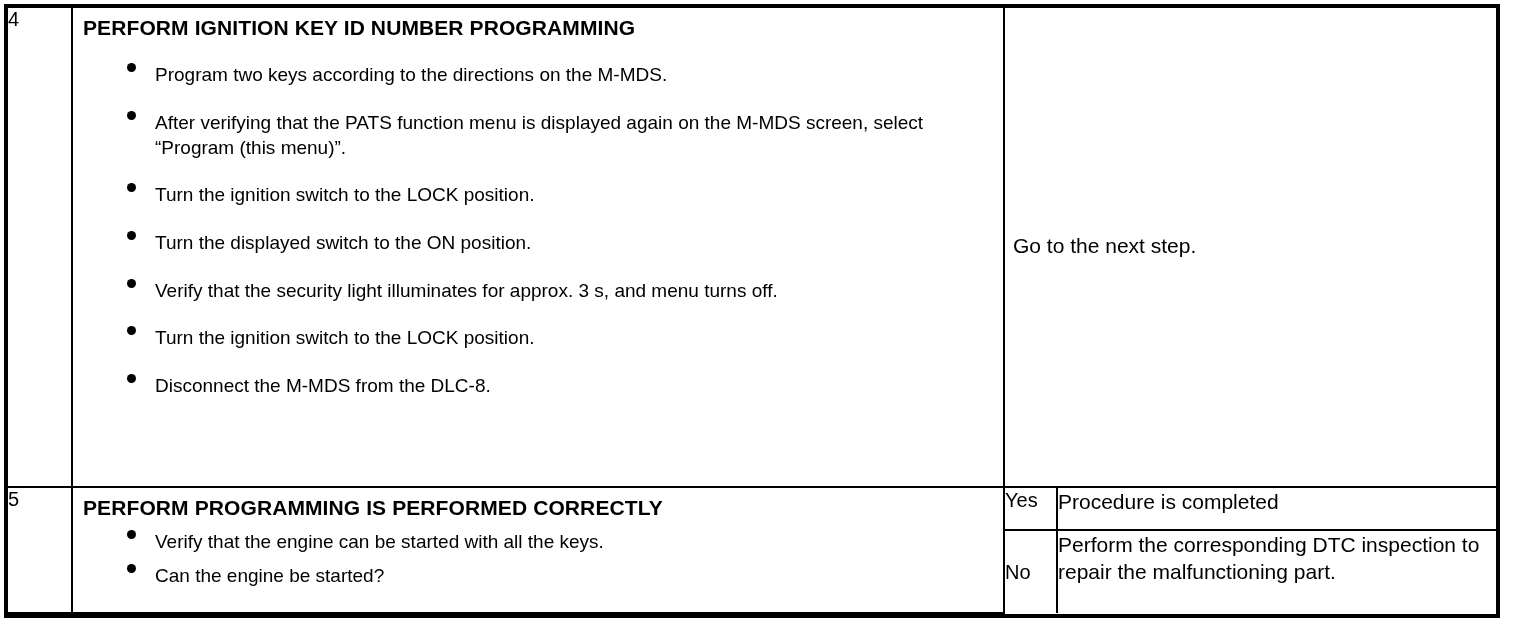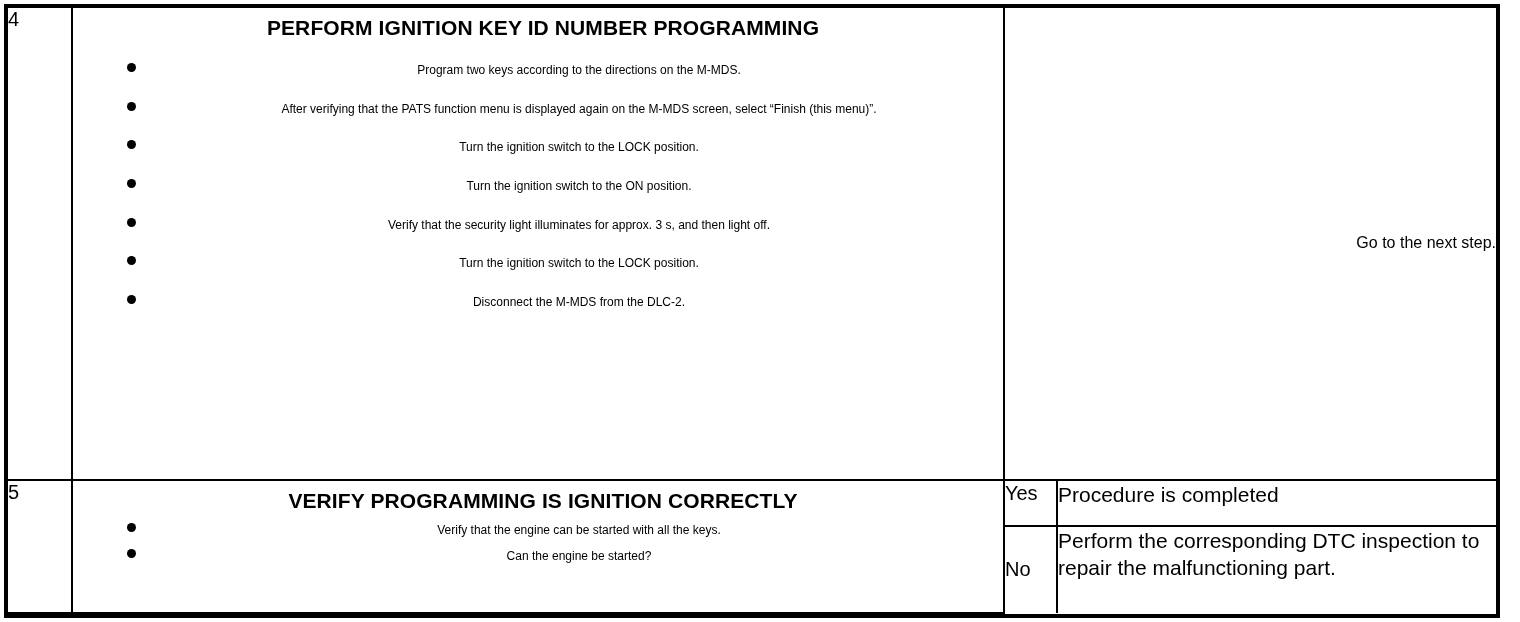--- a/index.html
+++ b/index.html
@@ -49,65 +49,63 @@
 
   .num-cell {
     padding: 6px 0 0 7px;
     font-size: 20px;
     line-height: 1.1;
     font-weight: 400;
   }
 
   .body-cell {
     padding: 0;
-    text-align: center;
   }
 
   .step-title {
     font-family: "Liberation Sans", sans-serif;
     font-weight: bold;
     font-size: 21px;
     letter-spacing: 0.1px;
     line-height: 1.15;
     padding: 8px 0 0 10px;
     white-space: nowrap;
   }
 
   ul.steps {
     list-style: none;
     margin: 0;
     padding: 0;
   }
   ul.steps li {
     position: relative;
-    font-size: 12px;
+    font-size: 19px;
     line-height: 1.3;
     padding-left: 82px;
     margin-top: 23px;
   }
   ul.steps.tight li { margin-top: 10px; }
   ul.steps li .bullet {
     position: absolute;
     left: 54px;
     top: 0.48em;
     width: 9px;
     height: 9px;
     background: #000;
     border-radius: 50%;
     line-height: 0;
     font-size: 0;
   }
   ul.steps li .txt { display: block; }
   ul.steps li b { font-weight: normal; }
 
   .result-cell {
-    font-size: 16px;
+    font-size: 21px;
     line-height: 1.28;
     padding: 8px 6px 6px 8px;
-    text-align: right;
   }
   .result-cell.mid {
     padding: 0;
     vertical-align: middle;
   }
   .result-mid-inner {
     padding-left: 8px;
   }
   .yn-cell {
     font-size: 20px;
@@ -141,53 +139,53 @@
         <td class="num-cell">4</td>
         <td class="body-cell">
           <div class="step-title">PERFORM IGNITION KEY ID NUMBER PROGRAMMING</div>
           <ul class="steps">
             <li>
               <span class="bullet"></span>
               <span class="txt">Program two keys according to the directions on the M-MDS.</span>
             </li>
             <li>
               <span class="bullet"></span>
-              <span class="txt">After verifying that the PATS function menu is displayed again on the M-MDS screen, select “Finish (this menu)”.</span>
+              <span class="txt">After verifying that the PATS function menu is displayed again on the M-MDS screen, select “Program (this menu)”.</span>
             </li>
             <li>
               <span class="bullet"></span>
               <span class="txt">Turn the ignition switch to the LOCK position.</span>
             </li>
             <li>
               <span class="bullet"></span>
-              <span class="txt">Turn the ignition switch to the ON position.</span>
-            </li>
-            <li>
-              <span class="bullet"></span>
-              <span class="txt"><span>Verify that the security light illuminates for </span><b>approx. 3 s</b><span>, and then light off.</span></span>
+              <span class="txt">Turn the displayed switch to the ON position.</span>
+            </li>
+            <li>
+              <span class="bullet"></span>
+              <span class="txt"><span>Verify that the security light illuminates for </span><b>approx. 3 s</b><span>, and menu turns off.</span></span>
             </li>
             <li>
               <span class="bullet"></span>
               <span class="txt">Turn the ignition switch to the LOCK position.</span>
             </li>
             <li>
               <span class="bullet"></span>
-              <span class="txt">Disconnect the M-MDS from the DLC-2.</span>
+              <span class="txt">Disconnect the M-MDS from the DLC-8.</span>
             </li>
           </ul>
         </td>
         <td class="result-cell mid last-col" colspan="2">
           <div class="result-mid-inner">Go to the next step.</div>
         </td>
       </tr>
 
       <tr>
         <td class="num-cell" rowspan="2">5</td>
         <td class="body-cell" rowspan="2">
-          <div class="step-title">VERIFY PROGRAMMING IS IGNITION CORRECTLY</div>
+          <div class="step-title">PERFORM PROGRAMMING IS PERFORMED CORRECTLY</div>
           <ul class="steps tight">
             <li>
               <span class="bullet"></span>
               <span class="txt">Verify that the engine can be started with all the keys.</span>
             </li>
             <li>
               <span class="bullet"></span>
               <span class="txt">Can the engine be started?</span>
             </li>
           </ul>

